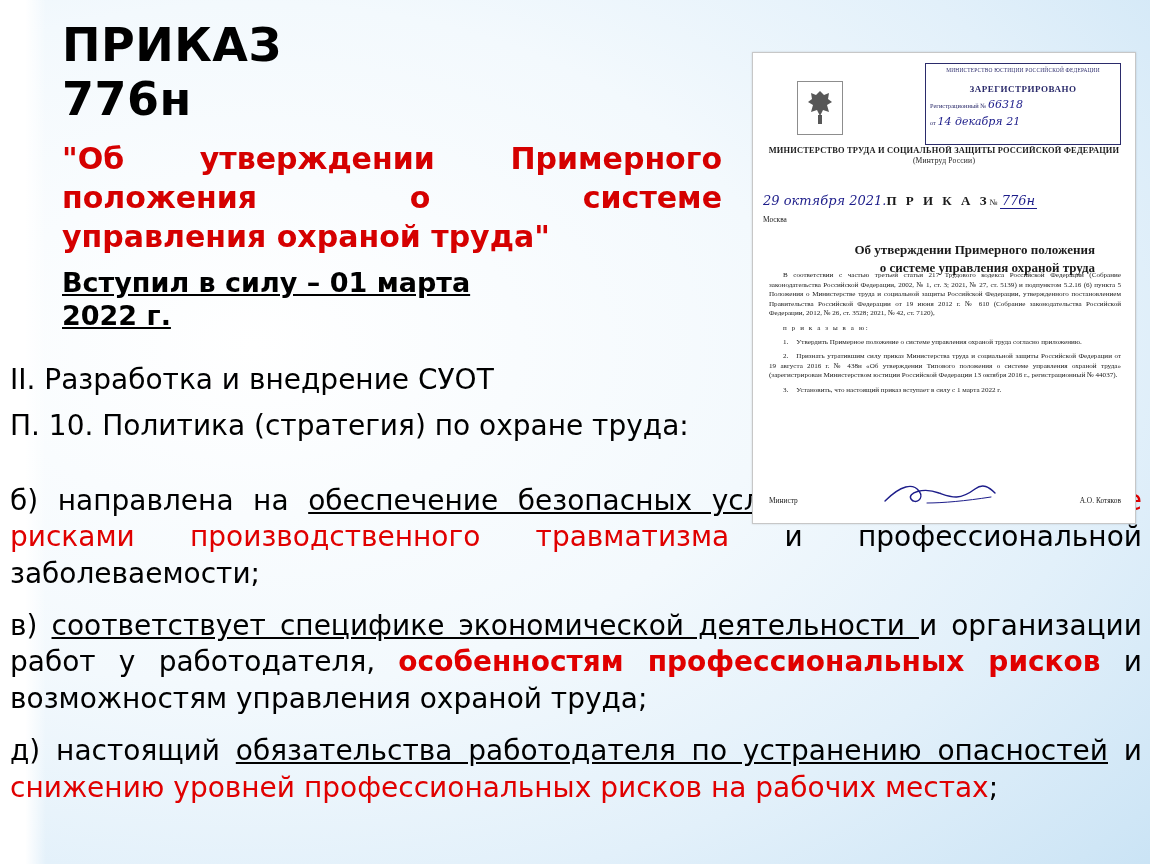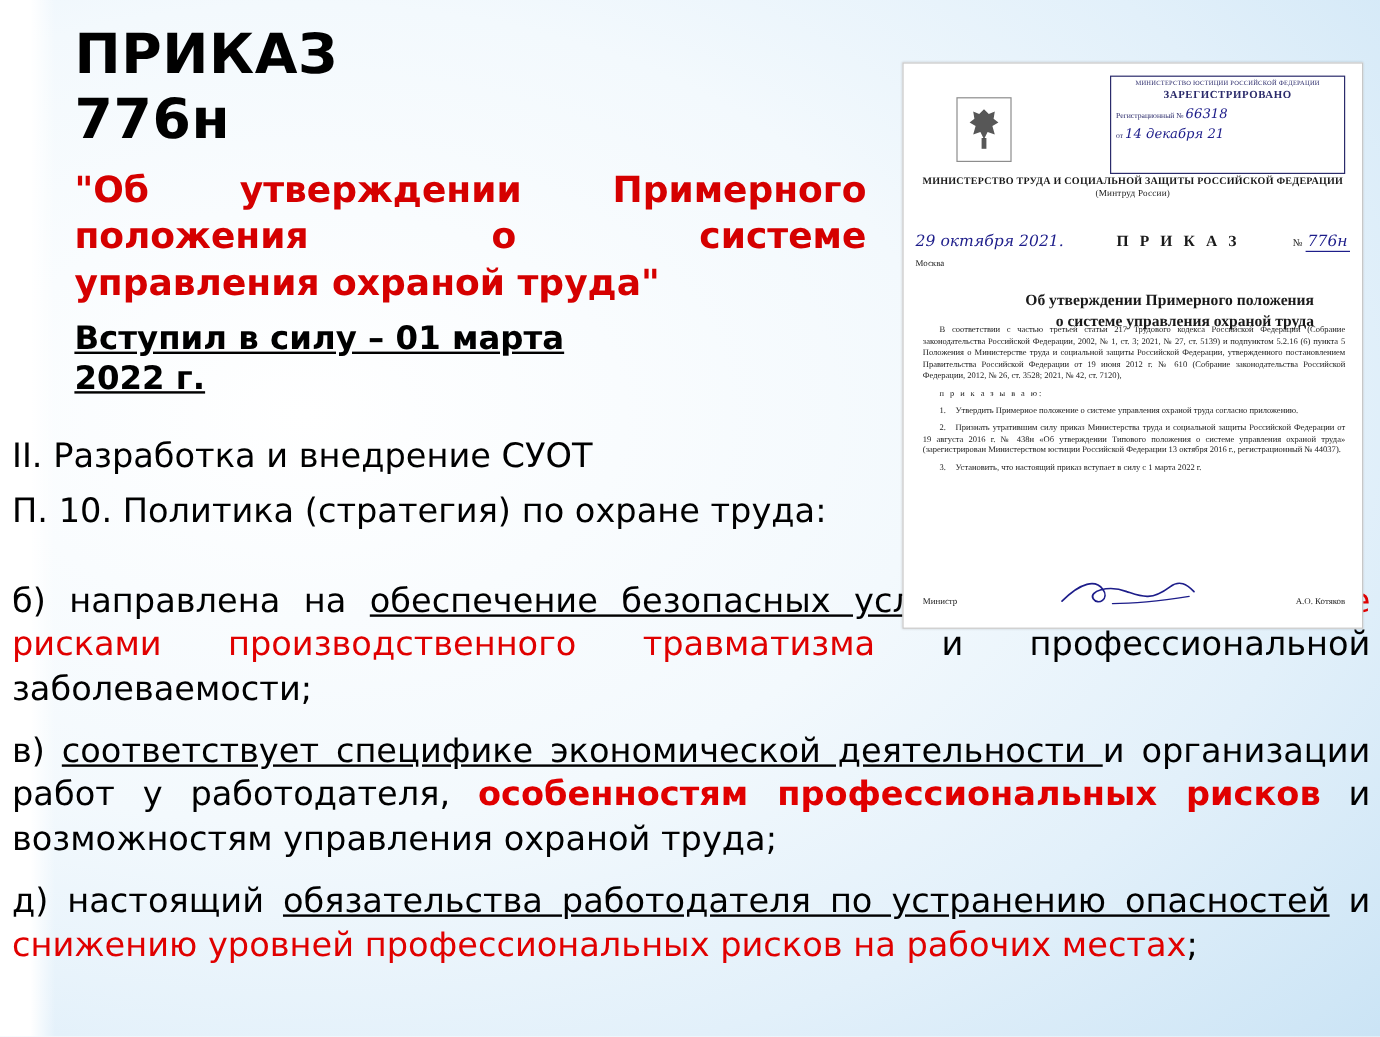--- a/index.html
+++ b/index.html
@@ -119,21 +119,21 @@
   .stamp-top {
     font-size: 5.4px;
     text-align: center;
     letter-spacing: 0.2px;
   }
   .stamp-main {
     text-align: center;
     font-size: 9px;
     font-weight: bold;
     letter-spacing: 0.5px;
-    margin-top: 0;
+    margin-top: 10px;
   }
   .stamp-row {
     font-size: 6.4px;
     margin-top: 3px;
   }
   .stamp-hand {
     font-family: "DejaVu Serif", serif;
     font-style: italic;
     font-size: 11px;
     color: #1d1d8a;
@@ -167,22 +167,21 @@
     font-weight: normal;
     font-size: 7.6px;
   }
   .order-row {
     position: absolute;
     left: 10px;
     right: 10px;
     top: 140px;
     display: flex;
     align-items: baseline;
-    justify-content: space-between;
-    gap: 16px;
+    justify-content: flex-start;
   }
   .order-date {
     font-family: "DejaVu Serif", serif;
     font-style: italic;
     font-size: 13px;
     color: #1d1d8a;
     white-space: nowrap;
   }
   .order-word {
     font-size: 13px;

